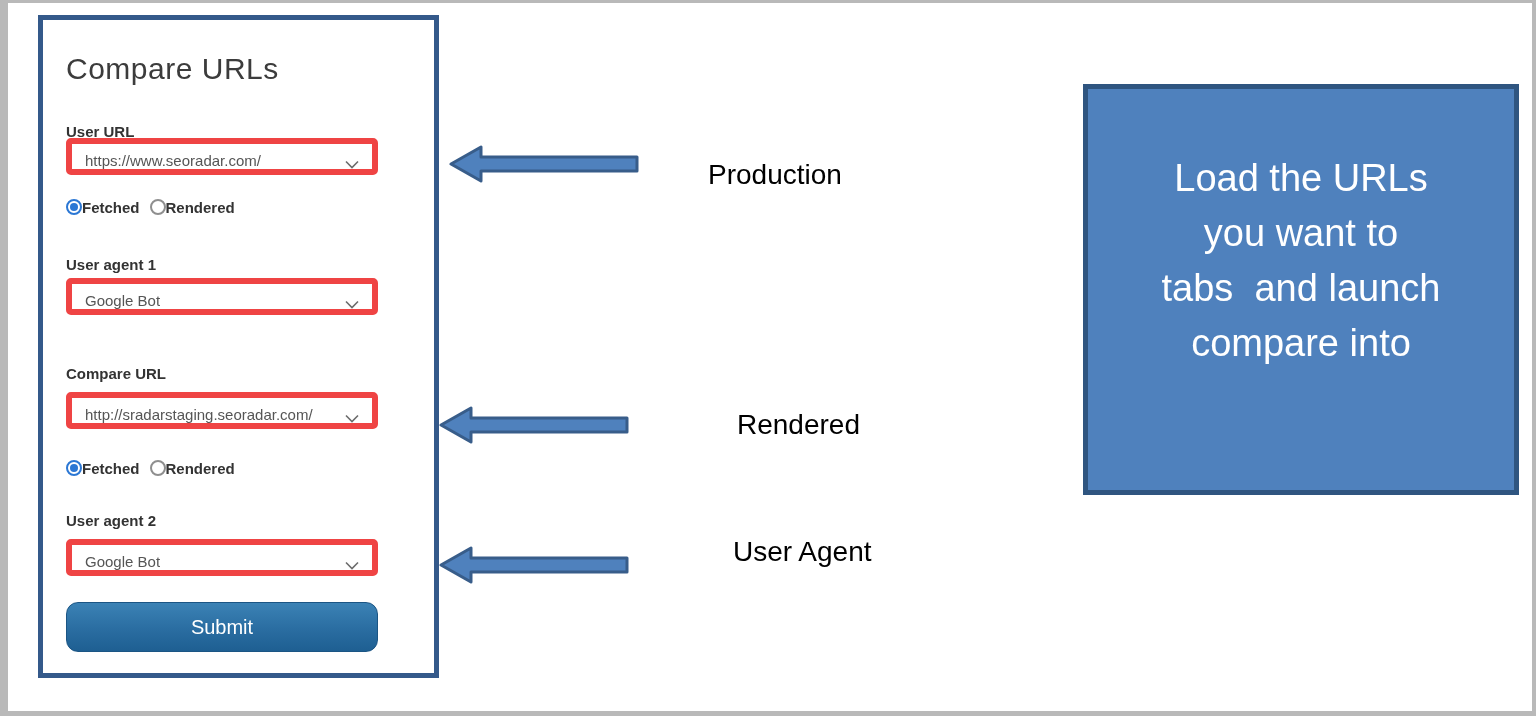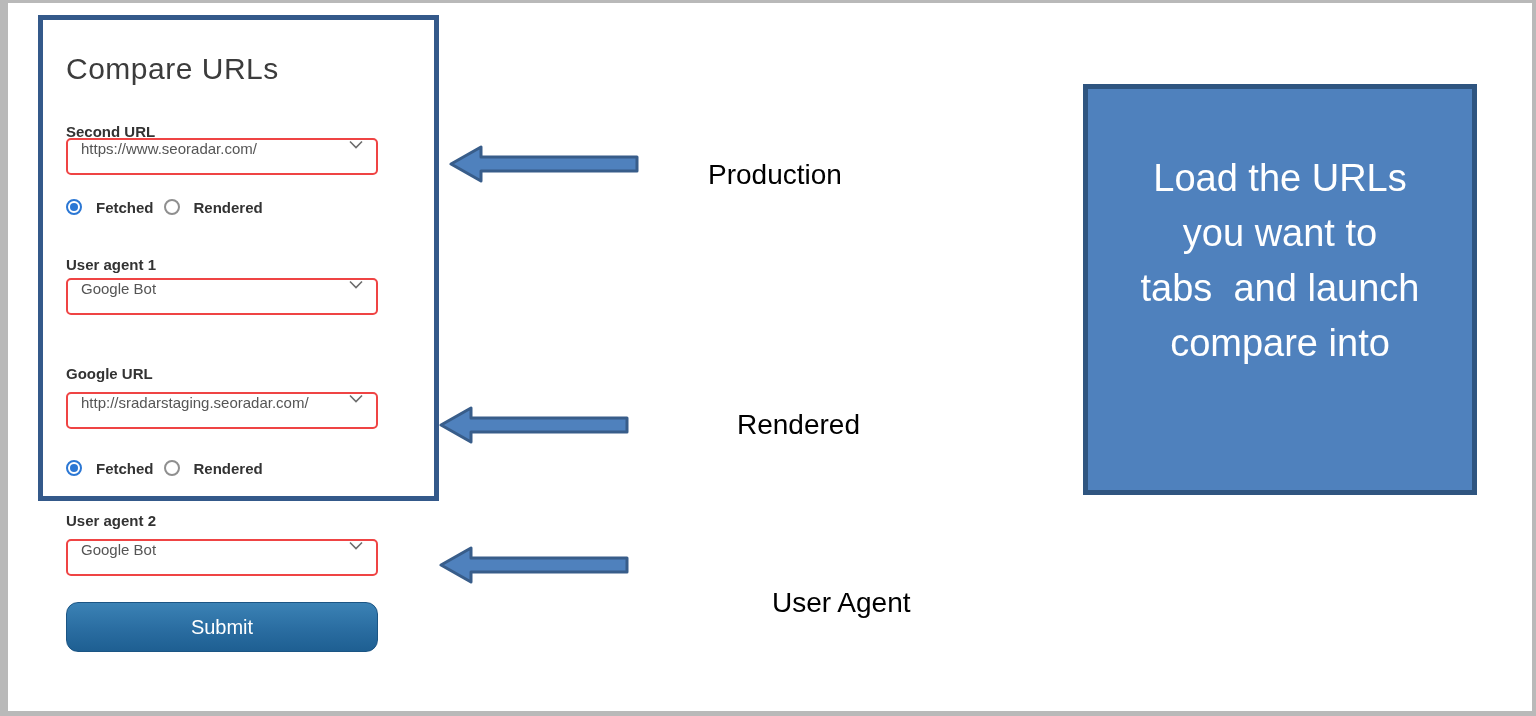--- a/index.html
+++ b/index.html
@@ -21,60 +21,60 @@
     border-right: 4px solid #b9b9b9;
     border-bottom: 5px solid #b9b9b9;
     pointer-events: none;
     z-index: 20;
   }
 
   
   .panel {
     position: absolute;
     left: 38px; top: 15px;
-    width: 401px; height: 486px;
+    width: 401px; height: 663px;
     background: #ffffff;
     border: 5px solid #34598a;
   }
   .panel-title {
     position: absolute; left: 23px; top: 32px;
     font-size: 30px; line-height: 34px;
     color: #3c3c3c; font-weight: 400;
     letter-spacing: 0.5px;
   }
   .field-label {
     position: absolute; left: 23px;
     font-size: 15px; line-height: 18px;
     font-weight: bold; color: #333333;
   }
   .select {
     position: absolute; left: 23px;
     width: 312px; height: 37px;
     background: #ffffff;
-    border: 2px solid #ef4444;
+    border: 6px solid #ef4444;
     border-radius: 5px;
-    display: flex; align-items: flex-start; justify-content: space-between;
+    display: flex; align-items: flex-end; justify-content: space-between;
     padding: 0 13px;
     cursor: pointer;
   }
   .select-value {
     font-size: 15px; color: #555555;
     white-space: nowrap; overflow: hidden;
   }
   .chevron {
     display: inline-flex; flex: none; margin-left: 8px;
     color: #6c6c6c;
   }
   .radio-row {
     position: absolute; left: 23px;
     display: flex; align-items: center; gap: 10px;
     height: 18px;
   }
   .radio-option {
-    display: flex; align-items: center; gap: 14px;
+    display: flex; align-items: center; gap: 0;
     cursor: pointer;
   }
   .radio-dot {
     width: 16px; height: 16px;
     border-radius: 50%;
     border: 2px solid #8f8f8f;
     background: #ffffff;
     display: inline-flex; align-items: center; justify-content: center;
     flex: none;
   }
@@ -102,21 +102,21 @@
     position: absolute;
     font-size: 28px; line-height: 46px;
     color: #000000; font-weight: 400;
     white-space: nowrap;
   }
 
   
   .callout {
     position: absolute;
     left: 1083px; top: 84px;
-    width: 394px; height: 411px;
+    width: 436px; height: 411px;
     background: #4f81bd;
     border: 5px solid #2f5580;
     padding-top: 62px;
     text-align: center;
   }
   .callout-line {
     display: block;
     color: #ffffff;
     font-size: 38px; line-height: 55px;
     white-space: pre;
@@ -125,21 +125,21 @@
 </head>
 <body>
 
 <div class="page">
   <div class="page-frame"></div>
 
   <div class="panel">
 
     <div class="panel-title">Compare URLs</div>
 
-    <div class="field-label" style="top:103px">Second URL</div>
+    <div class="field-label" style="top:103px">User URL</div>
     <div class="select" style="top:118px">
       <span class="select-value">https://www.seoradar.com/</span>
       <span class="chevron">
         <svg width="14" height="9" viewBox="0 0 14 9">
             <polyline points="1,1.5 7,7.5 13,1.5" fill="none" stroke="currentColor" stroke-width="1.6"></polyline>
           </svg>
       </span>
     </div>
 
     <div class="radio-row" style="top:178px">
@@ -156,21 +156,21 @@
     <div class="field-label" style="top:236px">User agent 1</div>
     <div class="select" style="top:258px">
       <span class="select-value">Google Bot</span>
       <span class="chevron">
         <svg width="14" height="9" viewBox="0 0 14 9">
             <polyline points="1,1.5 7,7.5 13,1.5" fill="none" stroke="currentColor" stroke-width="1.6"></polyline>
           </svg>
       </span>
     </div>
 
-    <div class="field-label" style="top:345px">Google URL</div>
+    <div class="field-label" style="top:345px">Compare URL</div>
     <div class="select" style="top:372px">
       <span class="select-value">http://sradarstaging.seoradar.com/</span>
       <span class="chevron">
         <svg width="14" height="9" viewBox="0 0 14 9">
             <polyline points="1,1.5 7,7.5 13,1.5" fill="none" stroke="currentColor" stroke-width="1.6"></polyline>
           </svg>
       </span>
     </div>
 
     <div class="radio-row" style="top:439px">
@@ -203,21 +203,21 @@
   <div class="annot-label" style="left:708px; top:152px;">Production</div>
 
   <svg class="block-arrow" style="left:438px; top:405px;" width="193" height="40" viewBox="0 0 193 40">
     <polygon points="3,20 33,3 33,13 189,13 189,27 33,27 33,37" fill="#4f81bd" stroke="#385d8a" stroke-width="3" stroke-linejoin="round"></polygon>
   </svg>
   <div class="annot-label" style="left:737px; top:402px;">Rendered</div>
 
   <svg class="block-arrow" style="left:438px; top:545px;" width="193" height="40" viewBox="0 0 193 40">
     <polygon points="3,20 33,3 33,13 189,13 189,27 33,27 33,37" fill="#4f81bd" stroke="#385d8a" stroke-width="3" stroke-linejoin="round"></polygon>
   </svg>
-  <div class="annot-label" style="left:733px; top:580px;margin-left:39px;">User Agent</div>
+  <div class="annot-label" style="left:733px; top:529px;">User Agent</div>
 
   <div class="callout">
     <span class="callout-line">Load the URLs</span>
     <span class="callout-line">you want to</span>
     <span class="callout-line">tabs  and launch</span>
     <span class="callout-line">compare into</span>
   </div>
 </div>
 
 </body></html>

